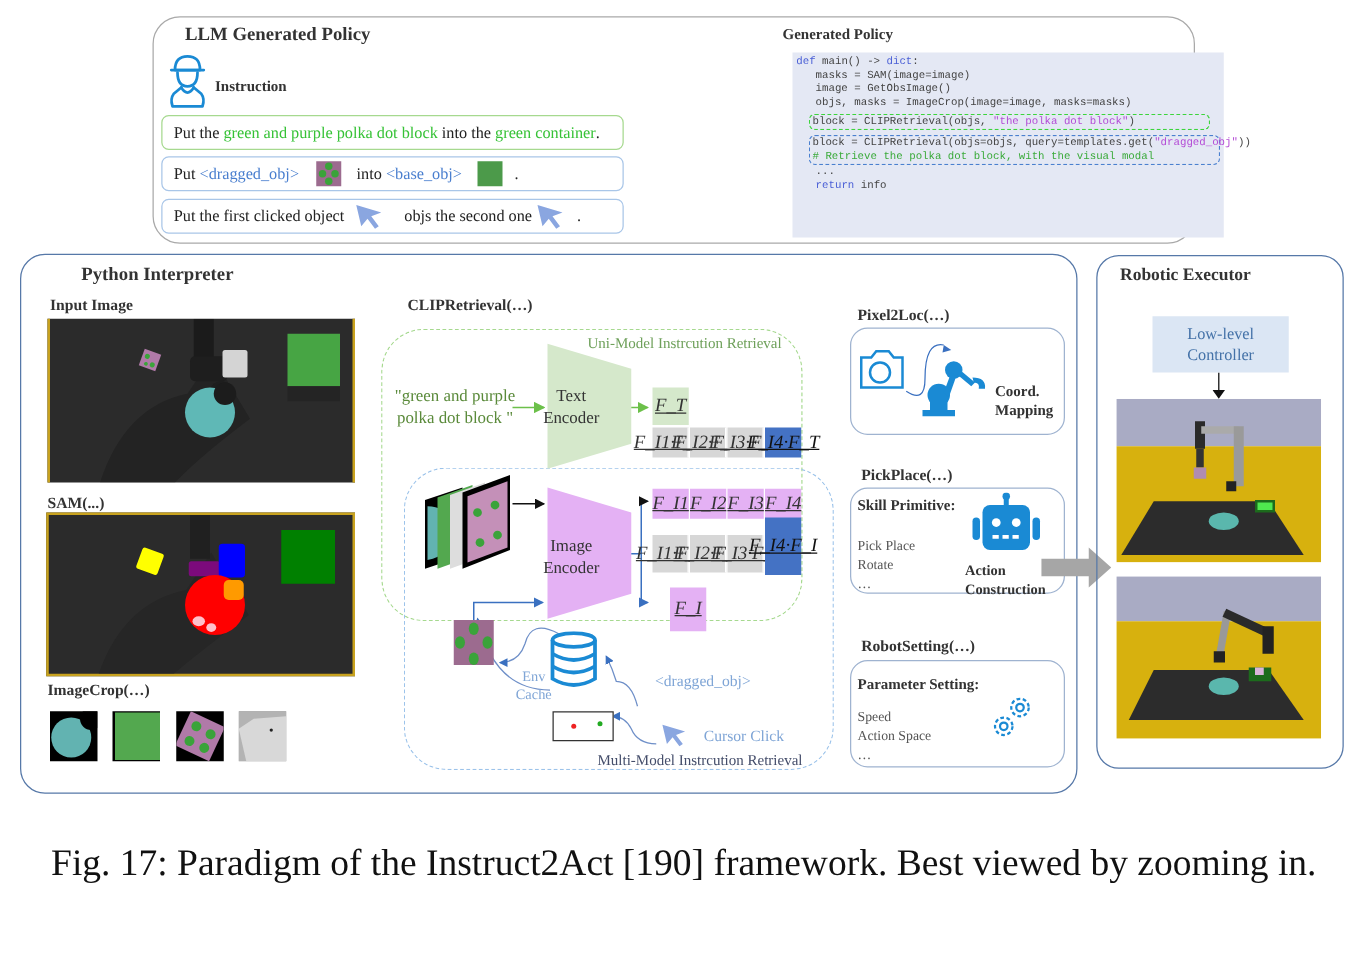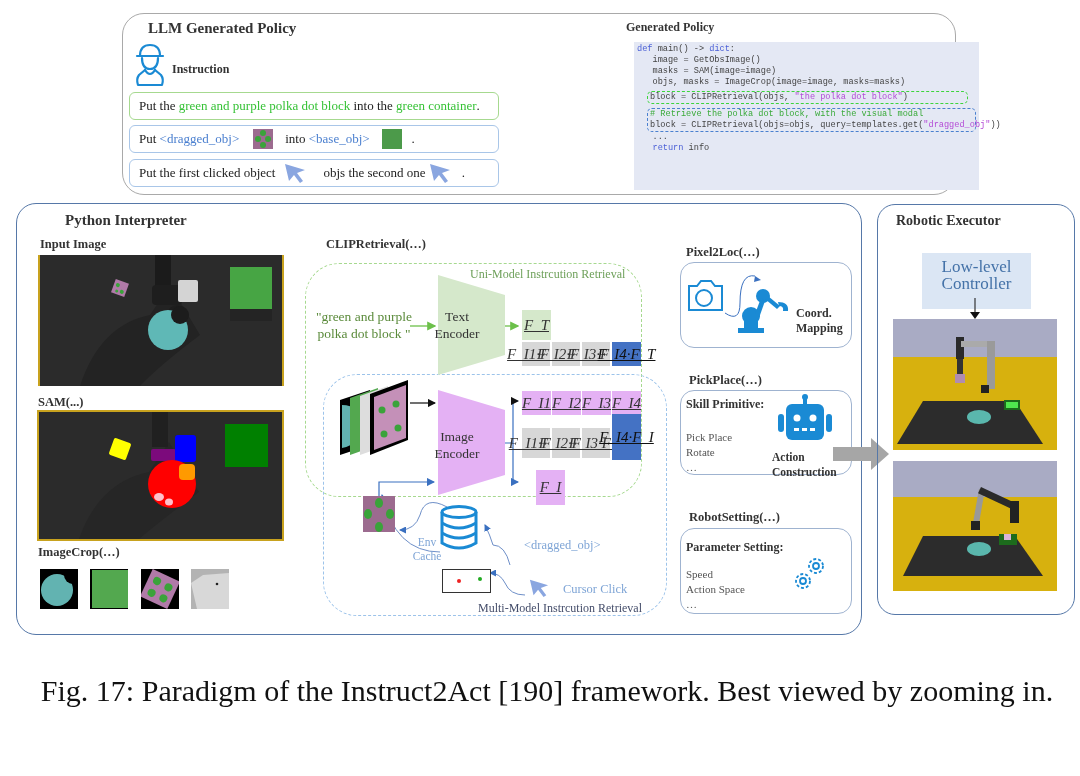--- a/index.html
+++ b/index.html
@@ -49,21 +49,21 @@
   .feat-blue { background: #4472c4; color: #111; }
 
   
   .sub-box { position: absolute; border: 1.5px solid #9fb3d0; border-radius: 14px; }
   .panel-head { font-size: 12px; font-weight: bold; color: #333; position: absolute; }
   .panel-item { font-size: 11px; color: #555; position: absolute; line-height: 15px; }
 
   
   #exec-box { left: 877px; top: 204px; width: 198px; height: 411px; border: 1.5px solid #5678a8; border-radius: 18px; }
   #exec-title { left: 896px; top: 213px; font-size: 14px; font-weight: bold; color: #333; }
-  #lowlevel { left: 922px; top: 253px; width: 109px; height: 56px; background: #dbe6f4; color: #4472a8; font-size: 17px; text-align: center; line-height: 17px; padding-top: 5px; }
+  #lowlevel { left: 922px; top: 253px; width: 109px; height: 45px; background: #dbe6f4; color: #4472a8; font-size: 13px; text-align: center; line-height: 17px; padding-top: 5px; }
   .sim { position: absolute; left: 893px; width: 164px; overflow: hidden; }
 
   #caption { left: 22px; top: 669px; width: 1050px; font-size: 30px; line-height: 43px; color: #111; text-align: center; }
 </style>
 </head>
 <body>
 
 <div class="abs" id="llm-box"></div>
 <div class="abs" id="llm-title">LLM Generated Policy</div>
 
@@ -98,29 +98,29 @@
   <span>objs the second one</span>
   <svg width="24" height="22" viewBox="0 0 24 22" style="margin:0 10px 0 2px">
       <path d="M2 2 L22 8 L14 11 L20 19 L17 21 L11 13 L6 19 Z" fill="#8aa6e0"></path>
     </svg>
   <span>.</span>
 </div>
 
 <div class="abs" id="gen-policy-title">Generated Policy</div>
 <div class="abs" id="code-box">
   <div class="ln"><span class="kw">def</span><span> main() -&gt; </span><span class="kw">dict</span><span>:</span></div>
+  <div class="ln">   masks = SAM(image=image)</div>
   <div class="ln">   image = GetObsImage()</div>
-  <div class="ln">   masks = SAM(image=image)</div>
   <div class="ln">   objs, masks = ImageCrop(image=image, masks=masks)</div>
   <div class="dash-g">
     <div class="ln"><span>block = CLIPRetrieval(objs, </span><span class="st">"the polka dot block"</span><span>)</span></div>
   </div>
   <div class="dash-b">
+    <div class="ln"><span>block = CLIPRetrieval(objs=objs, query=templates.get(</span><span class="st">"dragged_obj"</span><span>))</span></div>
     <div class="ln cm"># Retrieve the polka dot block, with the visual modal</div>
-    <div class="ln"><span>block = CLIPRetrieval(objs=objs, query=templates.get(</span><span class="st">"dragged_obj"</span><span>))</span></div>
   </div>
   <div class="ln">   ...</div>
   <div class="ln">   <span class="kw">return</span><span> info</span></div>
 </div>
 
 <div class="abs" id="py-box"></div>
 <div class="abs" id="py-title">Python Interpreter</div>
 
 <div class="sec-label" style="left:40px;top:237px">Input Image</div>
 <div class="scene" style="left:38px;top:255px;width:246px;height:131px;border-width:0 2px">

